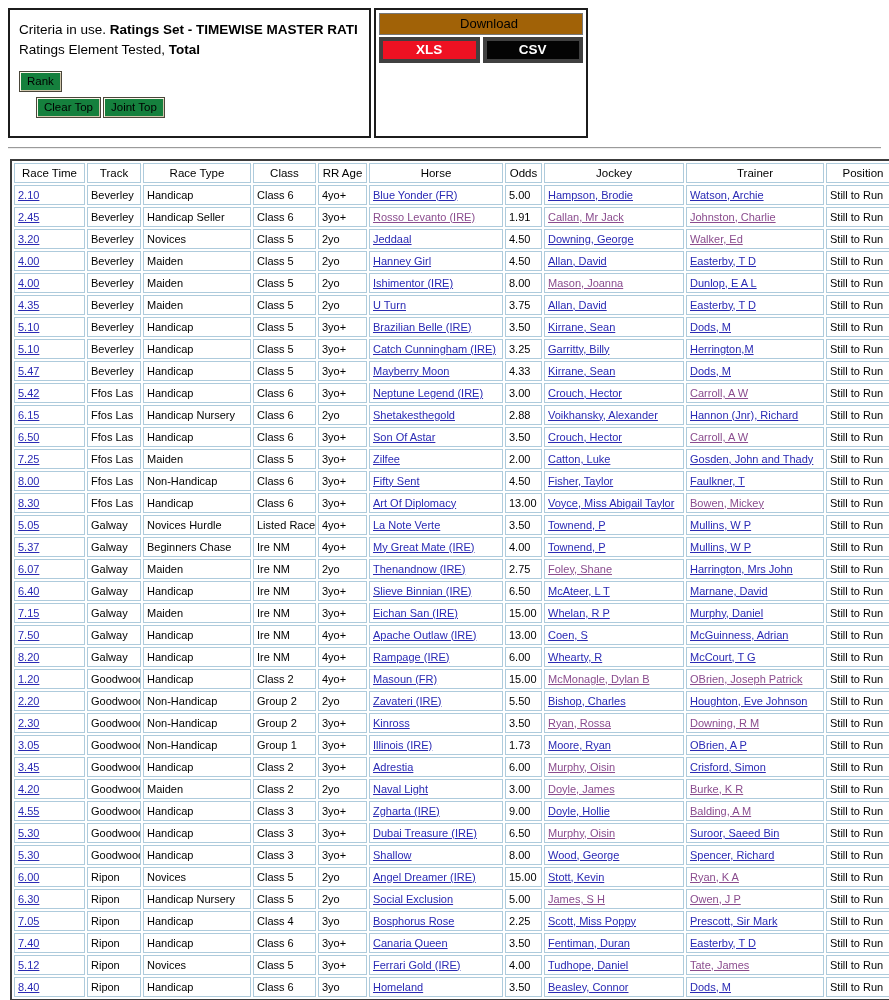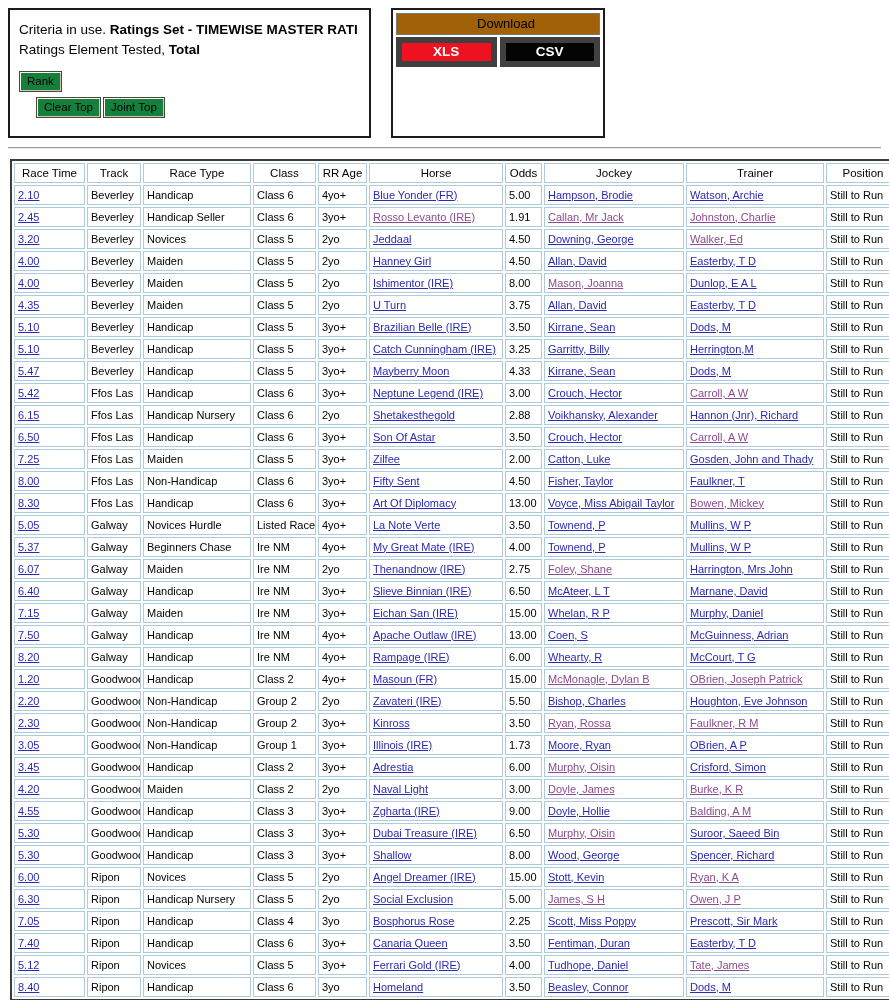--- a/index.html
+++ b/index.html
@@ -1,33 +1,33 @@
 <!DOCTYPE html>
 <html><head>
 <meta charset="utf-8">
 <style>
   html,body{margin:0;padding:0;background:#fff;}
   body{font-family:"Liberation Sans",sans-serif;color:#000;width:889px;}
   .page{padding:8px;}
   
-  .top{display:flex;align-items:flex-end;gap:20px;}
+  .top{display:flex;align-items:flex-end;gap:3px;}
   .criteria-box{width:363px;height:130px;border:2px solid #1c1c1c;box-sizing:border-box;
     padding:10px 9px 6px 9px;overflow:hidden;white-space:nowrap;}
   .crit-line{font-size:13.5px;line-height:20px;}
   .crit-line b{font-weight:bold;}
   .btn-row{margin-top:11px;}
   .btn-row2{margin-top:5px;display:flex;gap:2px;margin-left:17px;}
   .legacy-btn{font-family:"Liberation Sans",sans-serif;font-size:11.5px;color:#000;
     background:#15803d;border:1px solid #4a463a;padding:3px 7px 4px 7px;
     box-shadow:inset 1px 1px 0 #fcf8ea,inset -1px -1px 0 #cfc6ab;cursor:pointer;}
   .download-box{width:214px;height:130px;border:2px solid #1c1c1c;box-sizing:border-box;padding:3px;}
   .dl-header{background:#a16207;border:1px solid #777;text-align:center;font-size:13px;
     padding:2px 0 3px 16px;margin-bottom:2px;color:#000;}
   .dl-buttons{display:flex;gap:3px;}
-  .dl-btn{flex:1;border:6px solid #404040;color:#fff;font-weight:bold;font-size:13.5px;
+  .dl-btn{flex:1;border:4px solid #404040;color:#fff;font-weight:bold;font-size:13.5px;
     text-align:center;padding:1px 0 2px 0;cursor:pointer;}
   .dl-btn.xls{background:#ee1122;}
   .dl-btn.csv{background:#040404;}
   
   hr{border:0;border-top:1px solid #9a9a9a;border-bottom:1px solid #ededed;margin:9px 0 10px 0;}
   
   table.races{border-collapse:separate;border-spacing:2px;border:2px solid #3c3c3c;
     table-layout:fixed;width:868px;margin-left:2px;}
   table.races th,table.races td{border:1px solid #aecbdc;font-size:11px;line-height:13px;
     padding:2px 3px;height:14px;overflow:hidden;white-space:nowrap;vertical-align:middle;
@@ -383,21 +383,21 @@
         </tr>
         <tr>
           <td><a class="lnk">2.30</a></td>
           <td>Goodwood</td>
           <td>Non-Handicap</td>
           <td>Group 2</td>
           <td>3yo+</td>
           <td><a class="lnk">Kinross</a></td>
           <td>3.50</td>
           <td><a class="lnk visited">Ryan, Rossa</a></td>
-          <td><a class="lnk visited">Faulkner, R M</a></td>
+          <td><a class="lnk visited">Downing, R M</a></td>
           <td>Still to Run</td>
         </tr>
         <tr>
           <td><a class="lnk">3.05</a></td>
           <td>Goodwood</td>
           <td>Non-Handicap</td>
           <td>Group 1</td>
           <td>3yo+</td>
           <td><a class="lnk">Illinois (IRE)</a></td>
           <td>1.73</td>

